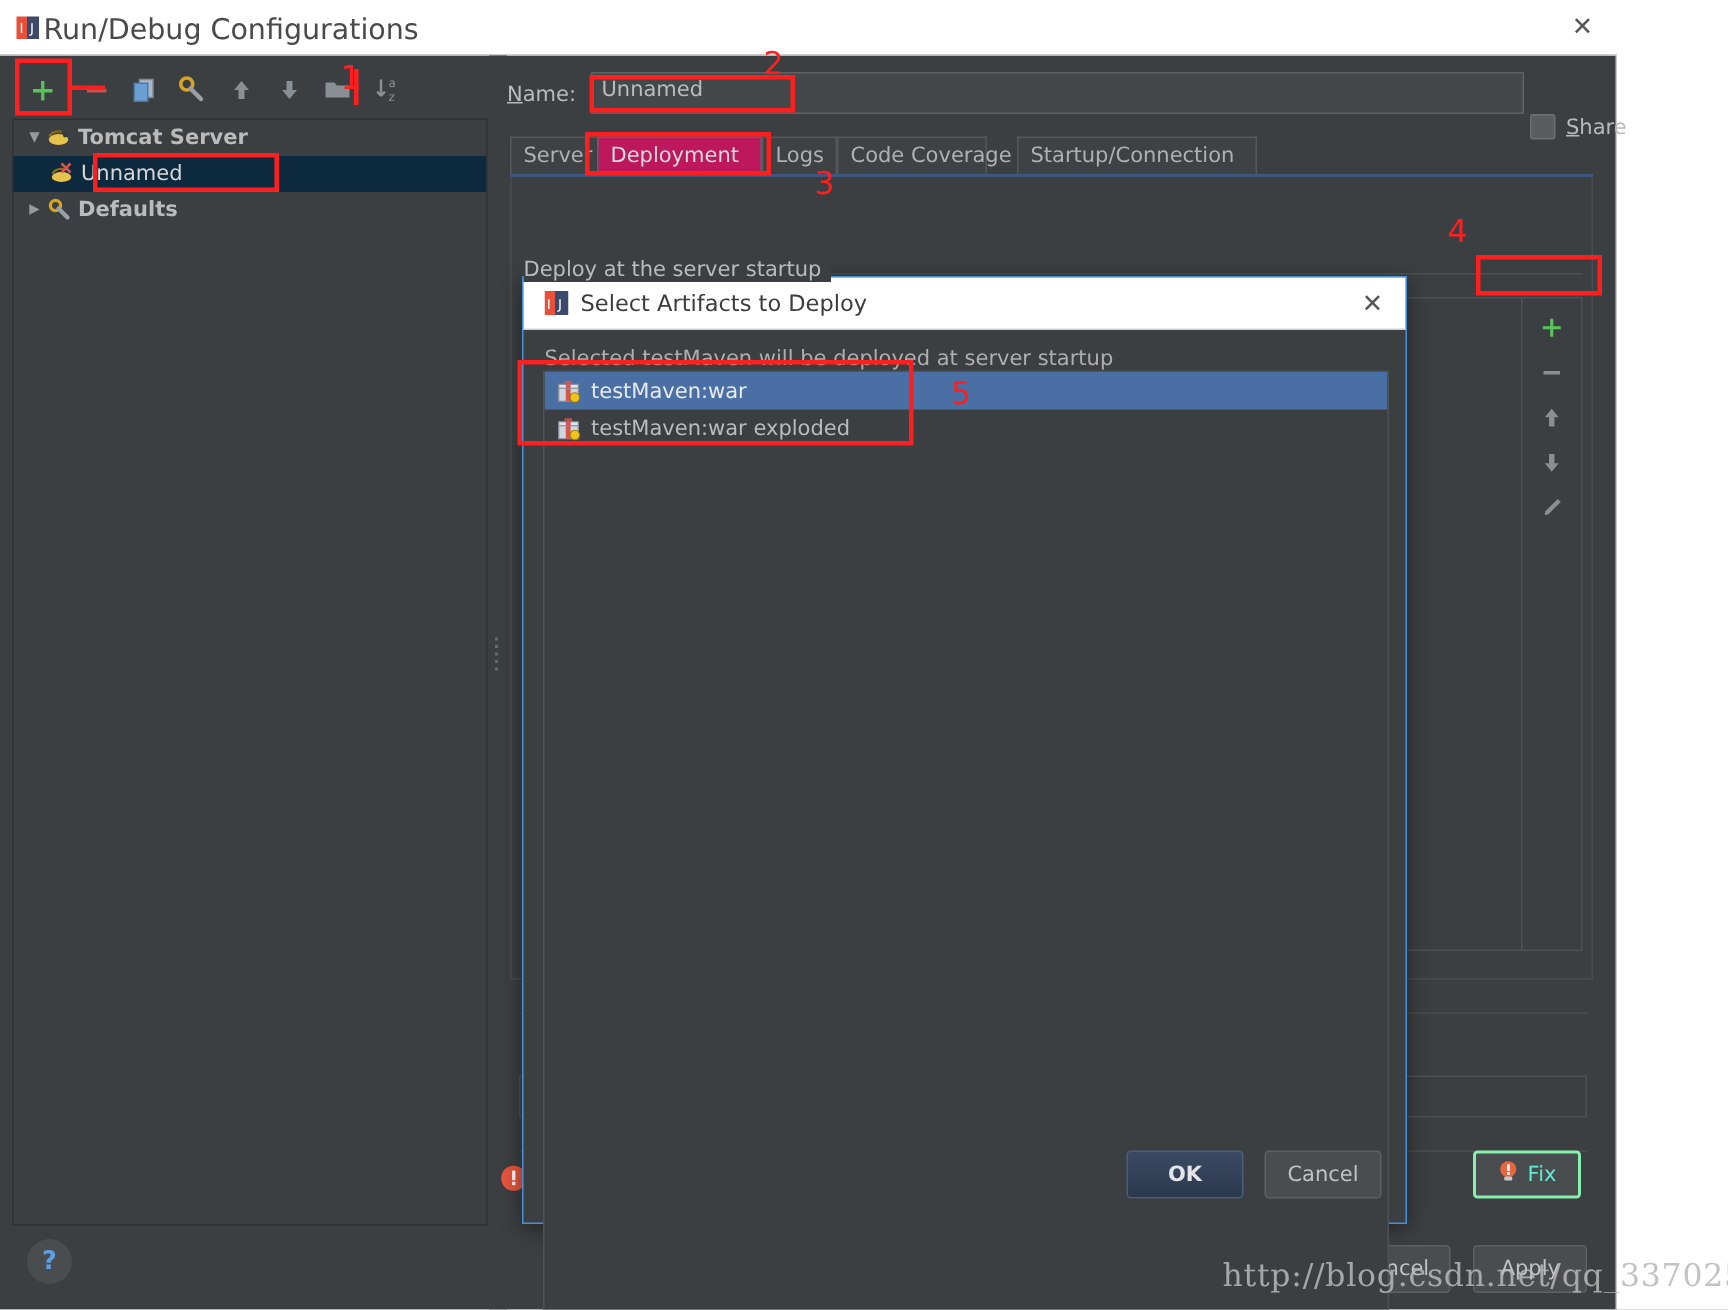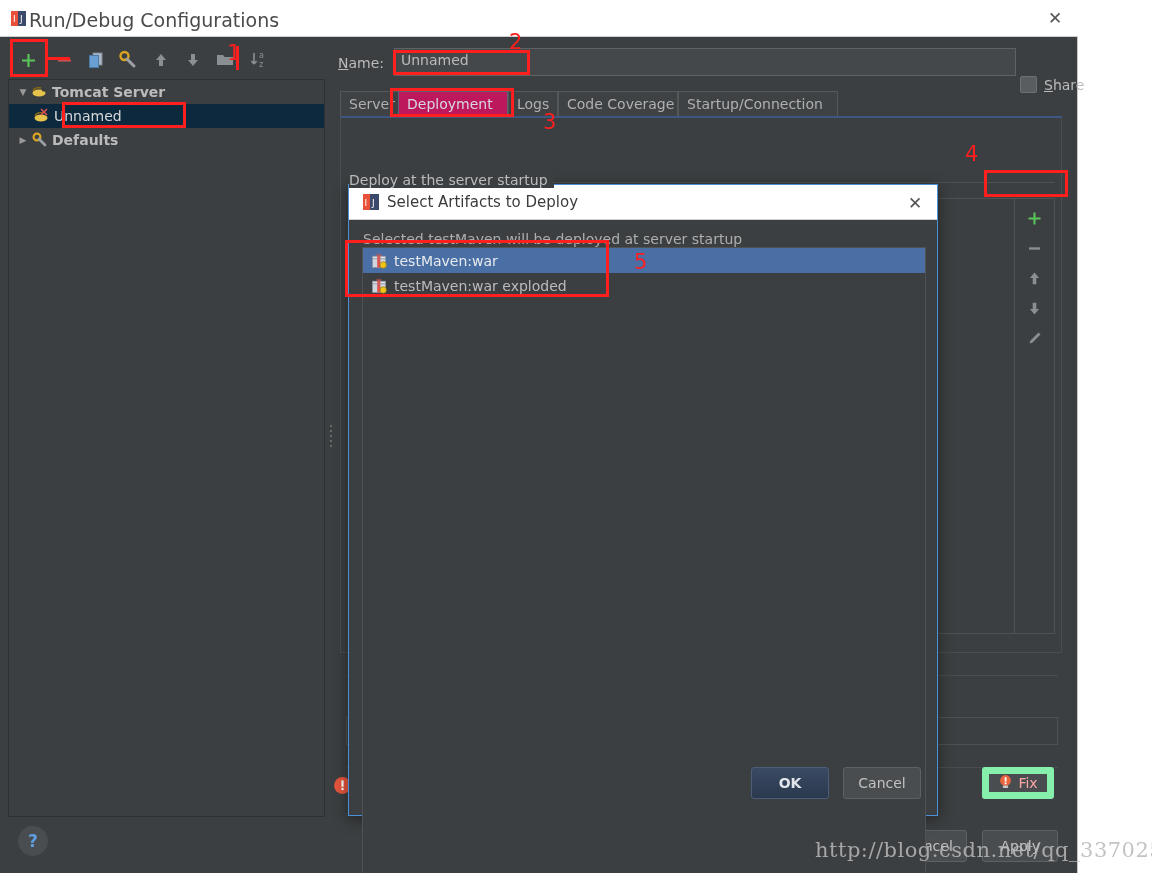--- a/index.html
+++ b/index.html
@@ -111,23 +111,23 @@
     position:absolute; left:674px; top:80px; width:40px; height:436px;
     border:1px solid #4f5254; border-left:none; box-sizing:border-box;
   }
   .stbtn { width:38px; height:30px; display:flex; align-items:center; justify-content:center; color:#9a9a9a; }
 
   .lowersec { position:absolute; left:2px; top:615px; width:722px; height:175px; }
   .lrule { position:absolute; left:6px; width:712px; height:1px; background:#4a4d4f; }
   .lfield { position:absolute; left:6px; width:712px; height:28px; background:#3c3f41; border:1px solid #4f5254; box-sizing:border-box; }
   .fixbtn {
     position:absolute; right:8px; top:110px; width:72px; height:32px;
-    background:#4a4d4f; border:7px solid #86efac; border-radius:3px;
+    background:#4a4d4f; border:2px solid #86efac; border-radius:3px;
     display:flex; align-items:center; justify-content:center; gap:5px;
-    color:#fca5a5; font-size:14px; box-sizing:border-box;
+    color:#5eead4; font-size:14px; box-sizing:border-box;
   }
 
   
   .errdot { position:absolute; left:333px; top:776px; width:19px; height:19px; }
 
   
   .helpbtn {
     position:absolute; left:18px; top:826px; width:30px; height:30px; border-radius:50%;
     background:#4a4d4f; color:#5f9ee0; font-size:17px; font-weight:bold;
     display:flex; align-items:center; justify-content:center;
@@ -305,21 +305,21 @@
         <div class="sharebox">
           <span class="sharechk"></span>
           <span class="sharelabel"><u>S</u>hare</span>
         </div>
       </div>
 
       <div class="tabrow">
         <div class="tab" style="left:0px;width:60px;">Server</div>
         <div class="tab active" style="left:58px;width:110px;">Deployment</div>
         <div class="tab" style="left:168px;width:50px;">Logs</div>
-        <div class="tab" style="left:218px;width:120px;">Code Coverage</div>
+        <div class="tab" style="left:218px;width:100px;">Code Coverage</div>
         <div class="tab" style="left:338px;width:160px;">Startup/Connection</div>
       </div>
       <div class="tabline"></div>
 
       <div class="cpanel">
         <div class="grouprule"></div>
         <div class="grouplabel">Deploy at the server startup</div>
 
         <div class="listbox"></div>
 

